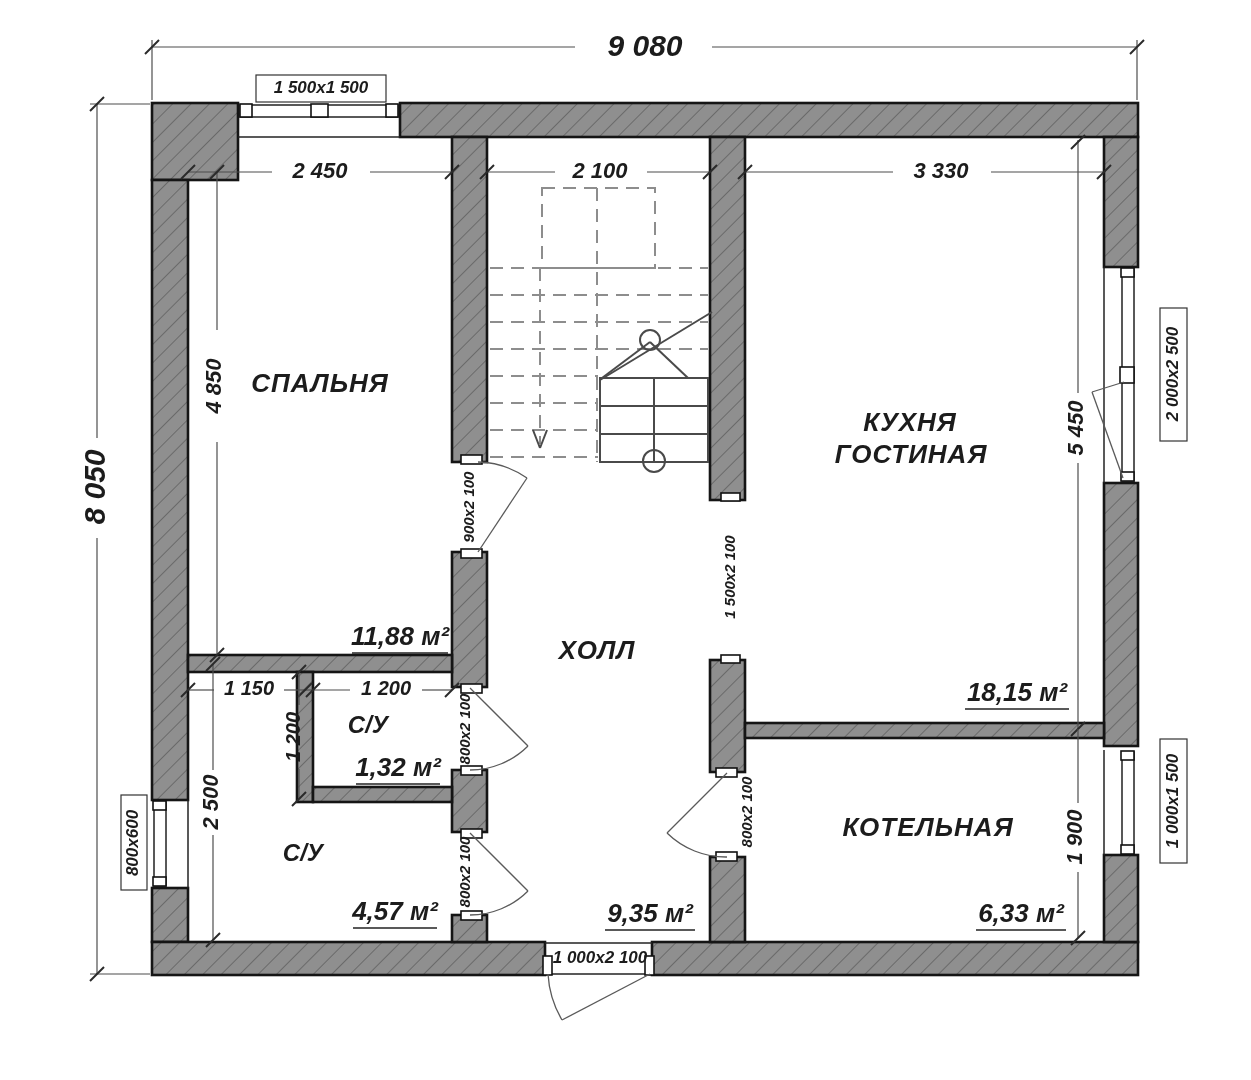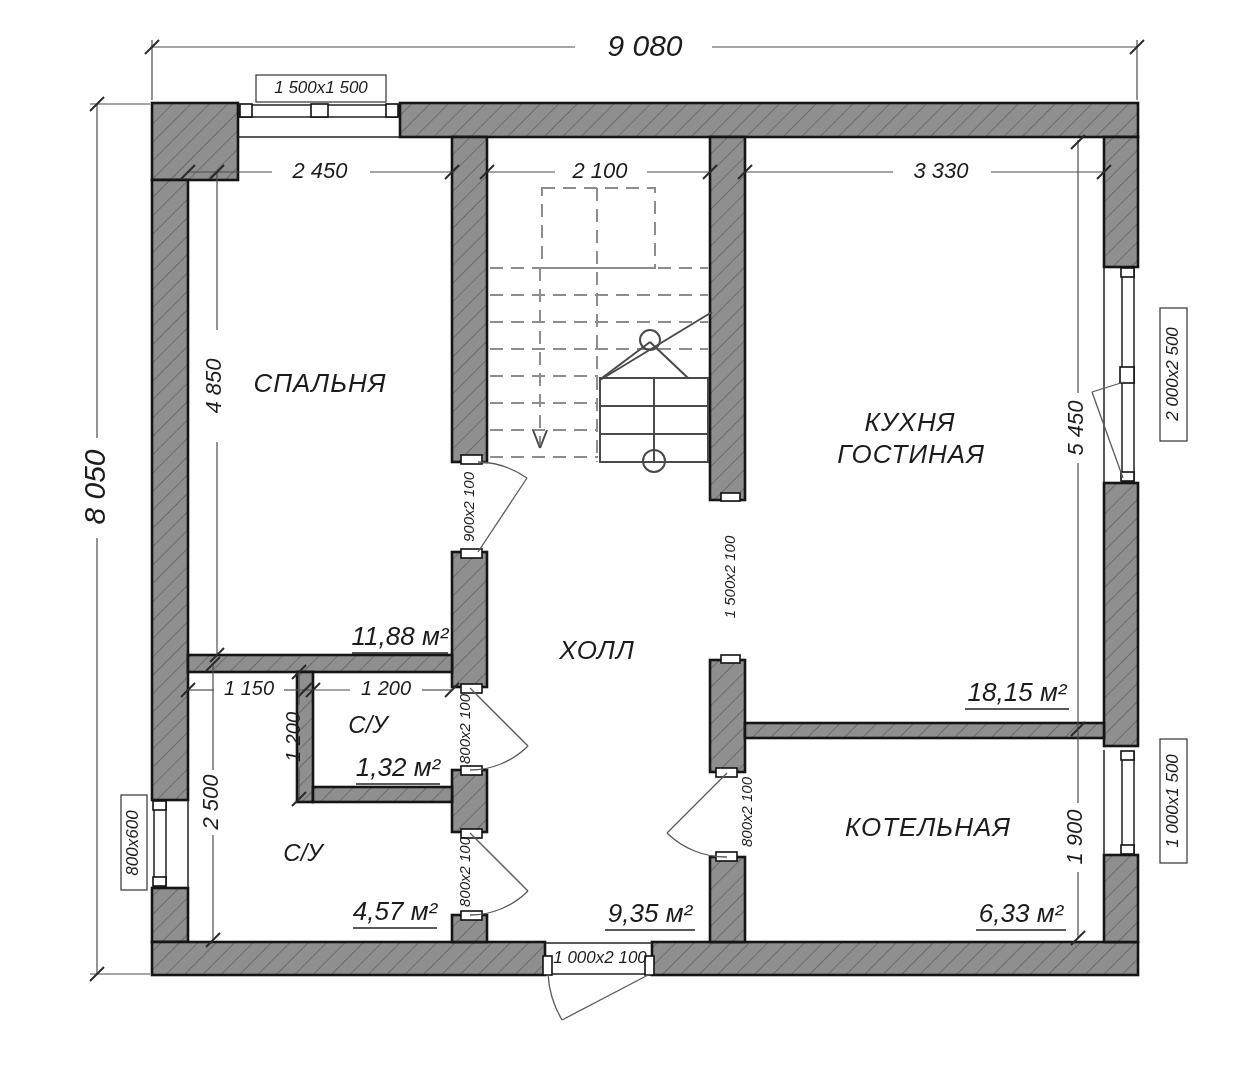--- a/index.html
+++ b/index.html
@@ -1,16 +1,16 @@
 <!DOCTYPE html>
 <html><head>
 <meta charset="utf-8">
 <style>
   html,body{margin:0;padding:0;background:#ffffff;}
-  .stage{width:1251px;height:1080px;position:relative;background:#fff;overflow:hidden;}
+  .stage{width:1251px;height:1080px;position:relative;background:#fff;overflow:hidden;font-weight:bold;}
   svg{display:block;}
   text{font-family:"Liberation Sans",sans-serif;font-style:italic;fill:#1c1c1c;}
   .wall{fill:url(#hatch);stroke:#151515;stroke-width:2.6;}
   .dim{stroke:#4d4d4d;stroke-width:1.2;fill:none;}
   .tick{stroke:#2a2a2a;stroke-width:2;}
   .frame{fill:#ffffff;stroke:#222;stroke-width:1.5;}
   .thin{stroke:#222;stroke-width:1.5;fill:none;}
   .door{stroke:#5a5a5a;stroke-width:1.3;fill:none;}
   .jamb{fill:#ffffff;stroke:#111;stroke-width:1.6;}
   .stair-dash{stroke:#8d8d8d;stroke-width:2;fill:none;stroke-dasharray:13 8;}

